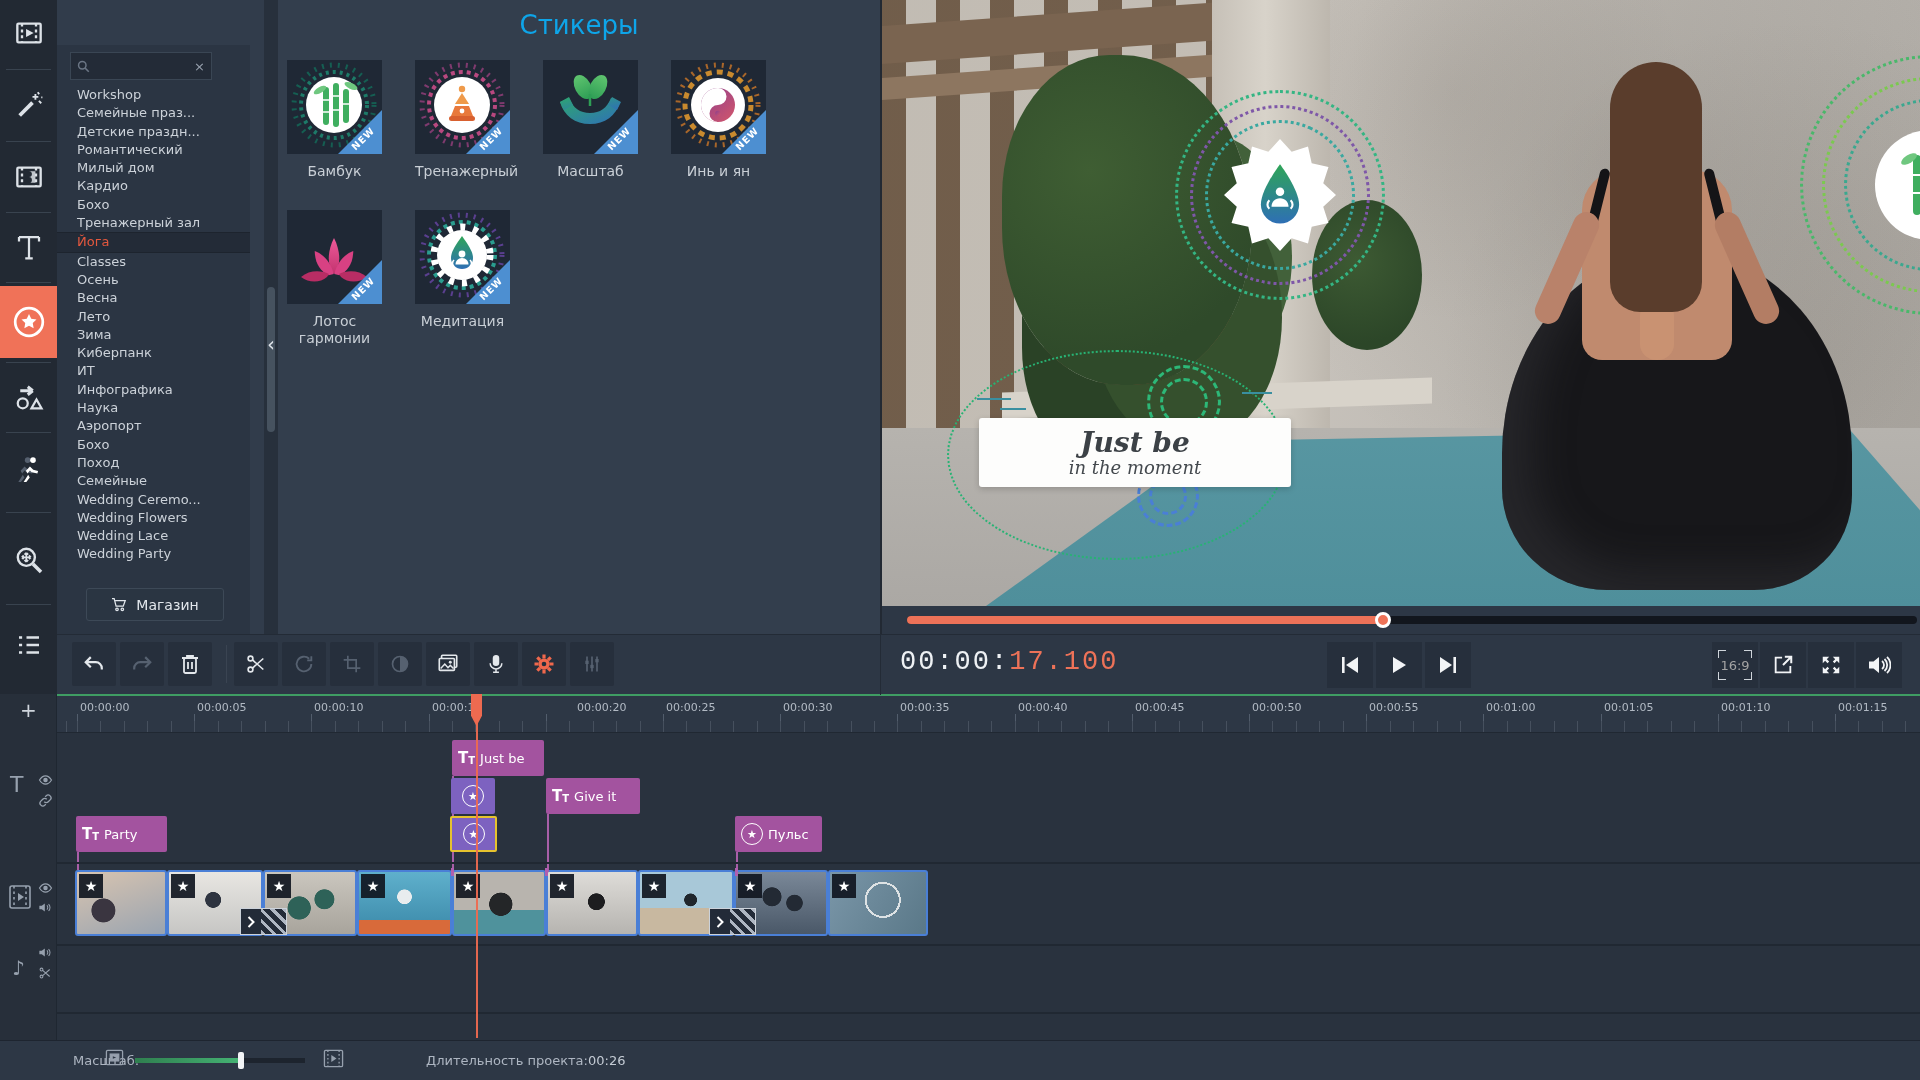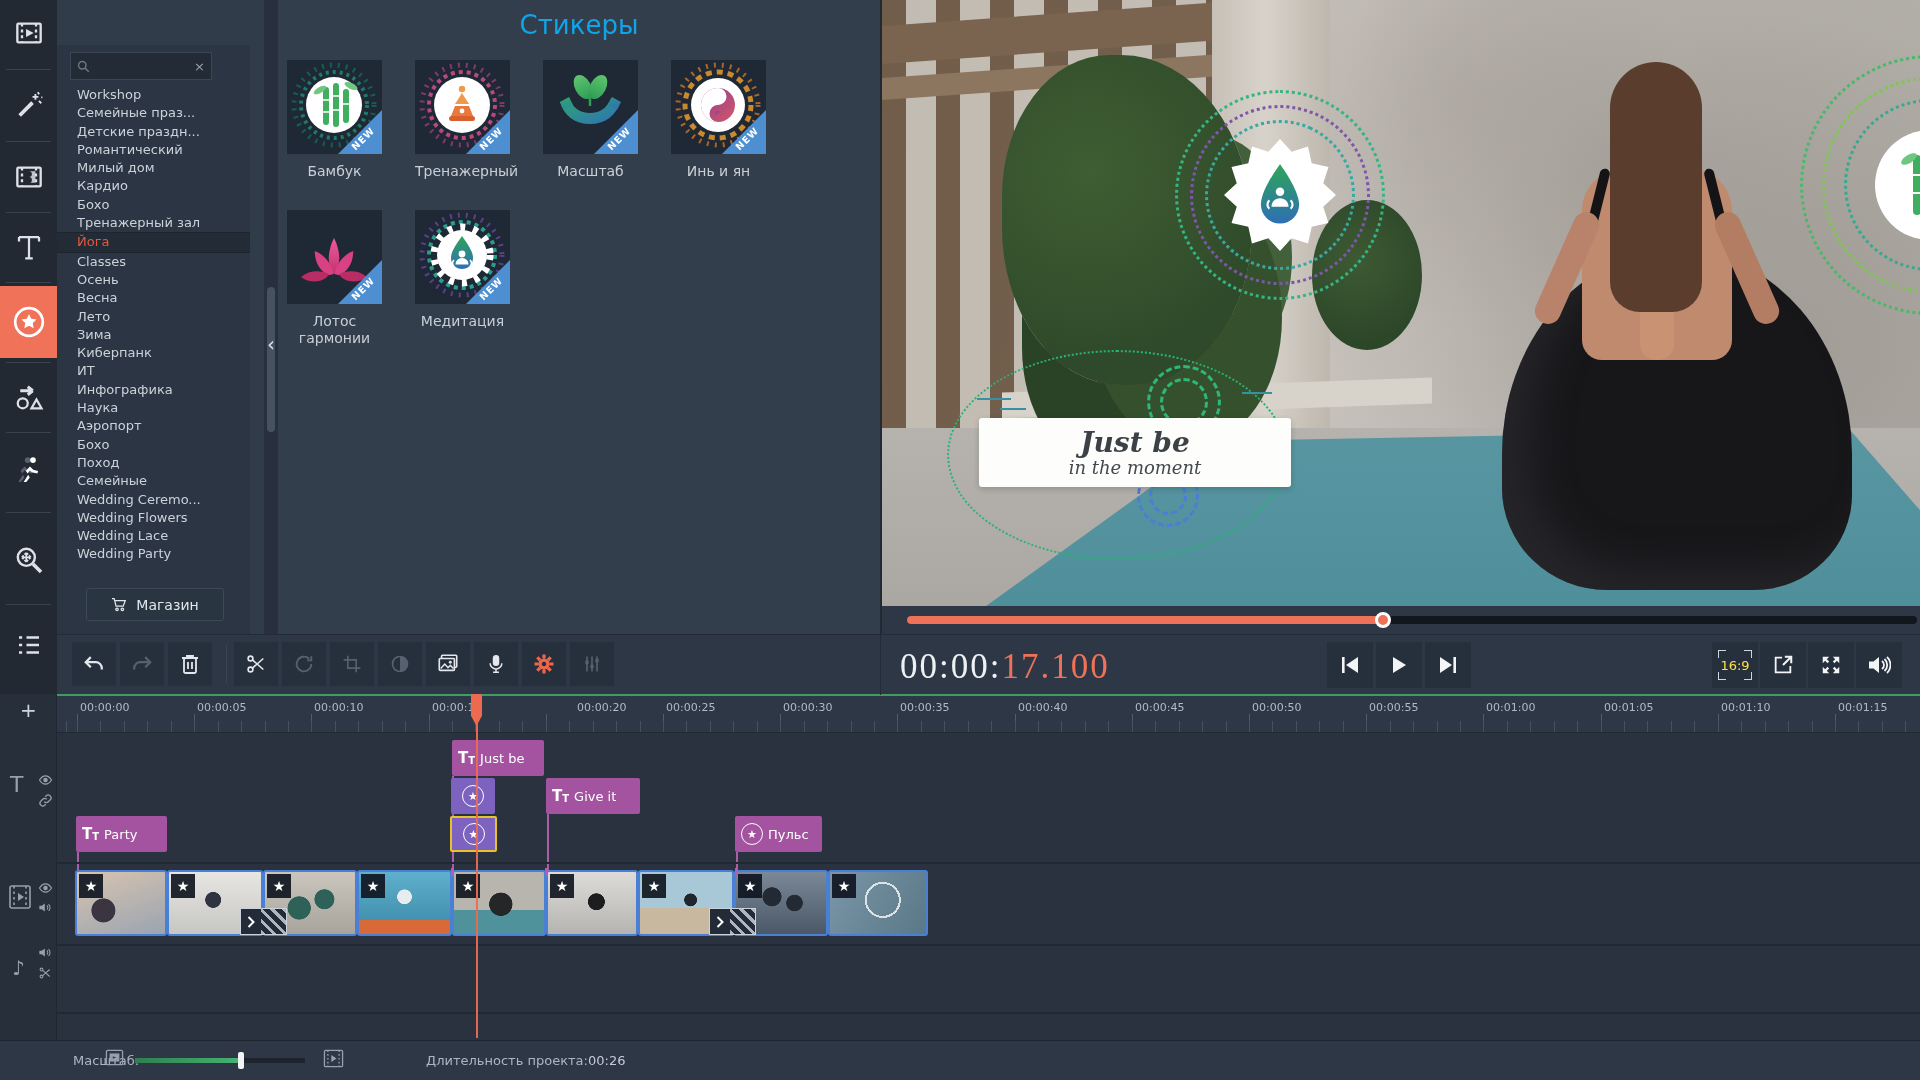--- a/index.html
+++ b/index.html
@@ -80,25 +80,25 @@
   
   .seek-row{position:absolute;left:0;top:606px;width:1040px;height:28px;background:#2d3745}
   .seek-track{position:absolute;left:25px;top:10px;width:1010px;height:8px;background:#12161d;border-radius:4px;cursor:pointer}
   .seek-fill{position:absolute;left:0;top:0;height:8px;background:#ed7258;border-radius:4px 0 0 4px}
   .seek-knob{position:absolute;top:-4px;width:16px;height:16px;border-radius:50%;background:#ed7258;border:3px solid #fff;box-sizing:border-box}
   
   .control-row{position:absolute;left:0;top:634px;width:1920px;height:60px;background:#2d3745;border-top:1px solid #232b36;box-sizing:border-box;z-index:5}
   .tool-btn{position:absolute;top:7px;width:44px;height:44px;background:#262f3c;border-radius:2px;display:flex;align-items:center;justify-content:center;color:#e4e8ec;cursor:pointer}
   .tool-btn.dim{color:#566170}
   .tool-sep{position:absolute;top:10px;width:1px;height:38px;background:#3a4452}
-  .timecode{position:absolute;left:900px;top:12px;font-family:Liberation Serif, serif;font-size:35px;letter-spacing:2px;color:#eef1f4;cursor:default}
+  .timecode{position:absolute;left:900px;top:12px;font-family:Liberation Mono, monospace;font-size:27px;letter-spacing:2px;color:#eef1f4;cursor:default}
   .timecode .frac{color:#ed7258}
   .transport{position:absolute;top:7px;width:46px;height:46px;background:#262f3c;display:flex;align-items:center;justify-content:center;color:#f2f4f6;cursor:pointer}
   .ratio-badge{position:absolute;left:1712px;top:7px;width:46px;height:46px;background:#262f3c;display:flex;align-items:center;justify-content:center;cursor:pointer}
-  .ratio-inner{position:relative;width:34px;height:30px;display:flex;align-items:center;justify-content:center;font-size:13px;color:#fde047}
+  .ratio-inner{position:relative;width:34px;height:30px;display:flex;align-items:center;justify-content:center;font-size:13px;color:#a3a3a3}
   .ratio-inner::before,.ratio-inner::after{content:"";position:absolute;width:7px;height:7px}
   .ratio-inner::before{left:0;top:0;border-left:1.5px solid #cfd5db;border-top:1.5px solid #cfd5db}
   .ratio-inner::after{right:0;bottom:0;border-right:1.5px solid #cfd5db;border-bottom:1.5px solid #cfd5db}
   .corner2::before{content:"";position:absolute;right:0;top:0;width:7px;height:7px;border-right:1.5px solid #cfd5db;border-top:1.5px solid #cfd5db}
   .corner2::after{content:"";position:absolute;left:0;bottom:0;width:7px;height:7px;border-left:1.5px solid #cfd5db;border-bottom:1.5px solid #cfd5db}
   
   .timeline{position:absolute;left:0;top:694px;width:1920px;height:346px;background:#29323e}
   .green-line{position:absolute;left:0;top:0;width:1920px;height:2px;background:#3f9d63}
   .ruler{position:absolute;left:57px;top:2px;width:1863px;height:36px;background:#2d3745;cursor:pointer}
   .ruler-label{position:absolute;top:5px;font-size:11px;color:#b2bac4;white-space:nowrap}

